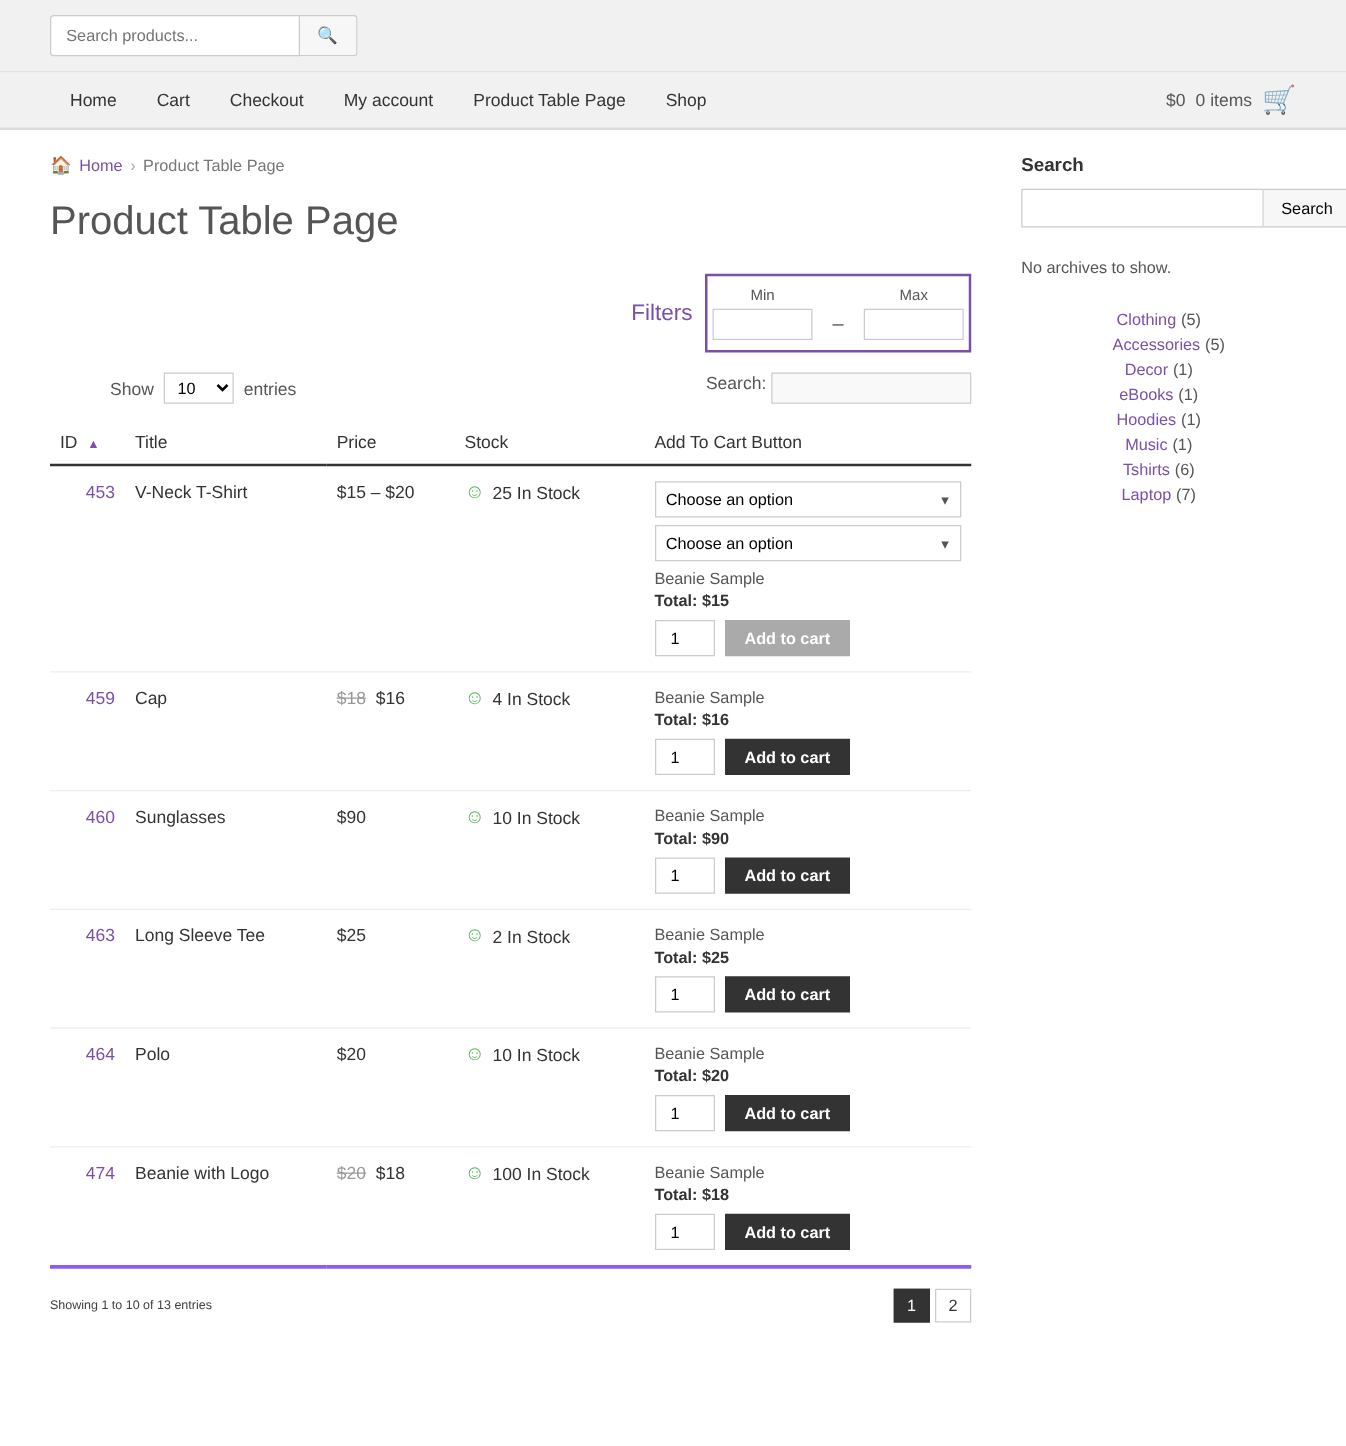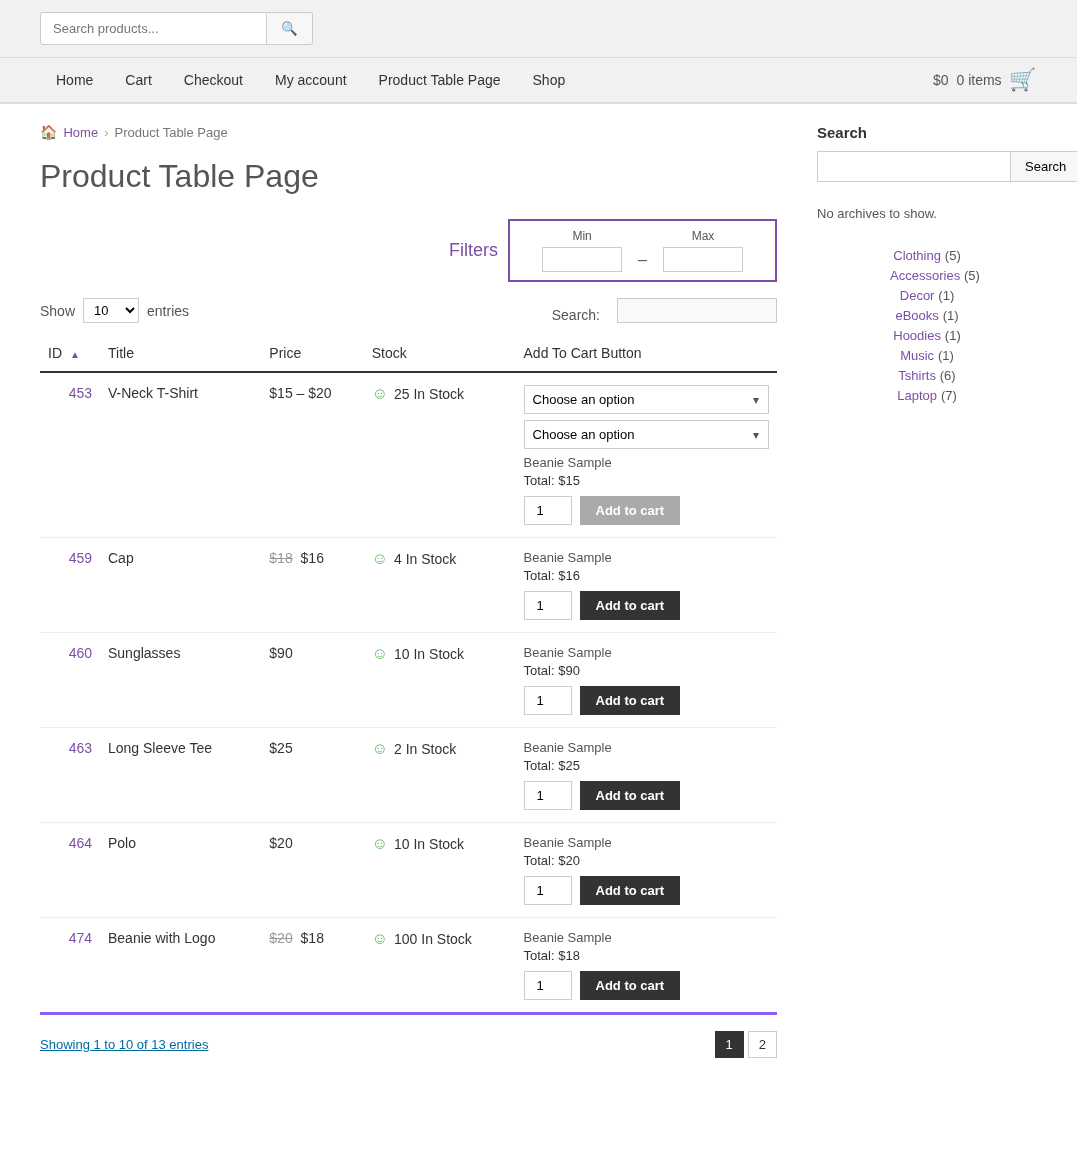--- a/index.html
+++ b/index.html
@@ -2,21 +2,21 @@
 <html><head>
   <meta charset="utf-8">
   <style>
     * { box-sizing: border-box; margin: 0; padding: 0; }
     body { font-family: Arial, sans-serif; font-size: 14px; color: #333; background: #fff; }
 
     
     .site-header { background: #f1f1f1; padding: 12px 40px; display: flex; align-items: center; justify-content: space-between; border-bottom: 1px solid #ddd; }
     .site-title { font-size: 26px; font-weight: bold; color: #1a1a1a; }
     .search-form { display: flex; align-items: center; }
-    .search-form input { padding: 8px 12px; border: 1px solid #ccc; border-radius: 3px 0 0 3px; width: 227px; font-size: 13px; }
+    .search-form input { padding: 8px 12px; border: 1px solid #ccc; border-radius: 3px 0 0 3px; width: 200px; font-size: 13px; }
     .search-form button { padding: 8px 14px; border: 1px solid #ccc; border-left: none; background: #f7f7f7; cursor: pointer; border-radius: 0 3px 3px 0; }
 
     
     .site-nav { background: #f1f1f1; padding: 0 40px; display: flex; align-items: center; justify-content: space-between; border-bottom: 2px solid #ddd; }
     .nav-links { display: flex; gap: 0; }
     .nav-links a { display: block; padding: 14px 16px; color: #333; text-decoration: none; font-size: 14px; }
     .cart-area { display: flex; align-items: center; gap: 8px; font-size: 14px; color: #555; }
     .cart-icon { font-size: 22px; color: #555; }
 
     
@@ -29,59 +29,59 @@
     .breadcrumb a { color: #7b4fa6; text-decoration: none; }
     .breadcrumb .sep { color: #aaa; }
     .breadcrumb .home-icon { color: #7b4fa6; font-size: 14px; }
 
     
     .page-title { font-size: 32px; font-weight: 300; color: #555; margin-bottom: 24px; }
 
     
     .filters-row { display: flex; align-items: center; justify-content: flex-end; margin-bottom: 16px; }
     .filters-label { color: #7b4fa6; font-size: 18px; margin-right: 10px; }
-    .price-filter { border: 2px solid #7b4fa6; padding: 8px 32px; display: flex; align-items: center; gap: 16px; }
+    .price-filter { border: 2px solid #7b4fa6; padding: 8px 4px; display: flex; align-items: center; gap: 16px; }
     .price-input-group { display: flex; flex-direction: column; align-items: center; }
     .price-input-group label { font-size: 12px; color: #555; margin-bottom: 4px; }
     .price-input-group input { width: 80px; border: 1px solid #ccc; padding: 4px 6px; font-size: 13px; text-align: center; }
     .price-sep { color: #555; font-size: 16px; margin-top: 18px; }
 
     
-    .table-controls { display: flex; align-items: center; justify-content: space-between; margin-bottom: 12px; }
+    .table-controls { display: flex; align-items: center; justify-content: space-between; margin-bottom: 12px; margin-left: 48px; }
     .show-entries { display: flex; align-items: center; gap: 8px; font-size: 14px; color: #555; }
     .show-entries select { border: 1px solid #ccc; padding: 3px 6px; font-size: 13px; background: #fff; }
-    .table-search { display: flex; align-items: flex-end; gap: 17px; font-size: 14px; color: #555; }
+    .table-search { display: flex; align-items: flex-start; gap: 4px; font-size: 14px; color: #555; }
     .table-search input { border: 1px solid #ccc; padding: 4px 8px; background: #f9f9f9; font-size: 13px; width: 160px; }
 
     
     .product-table { width: 100%; border-collapse: collapse; }
     .product-table th { padding: 10px 8px; text-align: left; font-weight: normal; font-size: 14px; color: #333; border-bottom: 2px solid #333; cursor: pointer; white-space: nowrap; }
     .product-table th.id-col { width: 60px; }
     .product-table th .sort-arrow { color: #7b4fa6; font-size: 10px; margin-left: 4px; }
     .product-table td { padding: 12px 8px; vertical-align: top; border-bottom: 1px solid #eee; font-size: 14px; }
     .product-table tr:last-child td { border-bottom: 3px solid #8b5cf6; }
     .id-cell { color: #7b4fa6; font-size: 13px; text-align: right; padding-right: 12px; }
     .price-cell { white-space: nowrap; }
     .price-old { text-decoration: line-through; color: #999; margin-right: 4px; }
     .stock-cell { white-space: nowrap; display: flex; align-items: center; gap: 6px; }
     .stock-icon { color: #5cb85c; font-size: 16px; }
     .add-to-cart-cell { min-width: 200px; }
     .select-wrapper { position: relative; margin-bottom: 6px; }
     .select-wrapper::after { content: '▾'; position: absolute; right: 10px; top: 50%; transform: translateY(-50%); pointer-events: none; font-size: 12px; color: #555; }
     .select-wrapper select { width: 100%; border: 1px solid #ccc; padding: 6px 8px; font-size: 13px; background: #fff; cursor: pointer; appearance: none; }
     .product-name { font-size: 13px; color: #555; margin-bottom: 3px; }
-    .product-total { font-size: 13px; color: #333; margin-bottom: 8px; font-weight: normal; }
+    .product-total { font-size: 13px; color: #333; margin-bottom: 8px; font-weight: bold; }
     .qty-cart-row { display: flex; align-items: center; gap: 8px; }
     .qty-input { width: 48px; border: 1px solid #ccc; padding: 6px 4px; text-align: center; font-size: 13px; }
     .add-cart-btn { padding: 7px 16px; background: #333; color: #fff; border: none; font-size: 13px; cursor: pointer; font-weight: bold; }
     .add-cart-btn.gray { background: #aaa; }
 
     
     .pagination-row { display: flex; align-items: center; justify-content: space-between; margin-top: 16px; }
-    .pagination-info { font-size: 13px; color: #0369a1; text-decoration: underline; }
+    .pagination-info { font-size: 10px; color: #404040; }
     .pagination-btns { display: flex; gap: 4px; }
     .page-btn { border: 1px solid #ccc; padding: 5px 10px; font-size: 13px; cursor: pointer; background: #fff; color: #333; }
     .page-btn.active { background: #333; color: #fff; border-color: #333; }
 
     
     .sidebar-section { margin-bottom: 24px; }
     .sidebar-section h3 { font-size: 15px; font-weight: bold; color: #333; margin-bottom: 10px; }
     .sidebar-search { display: flex; gap: 0; margin-bottom: 8px; }
     .sidebar-search input { flex: 1; border: 1px solid #ccc; padding: 7px 8px; font-size: 13px; }
     .sidebar-search button { padding: 7px 14px; border: 1px solid #ccc; border-left: none; background: #f7f7f7; cursor: pointer; font-size: 13px; }

